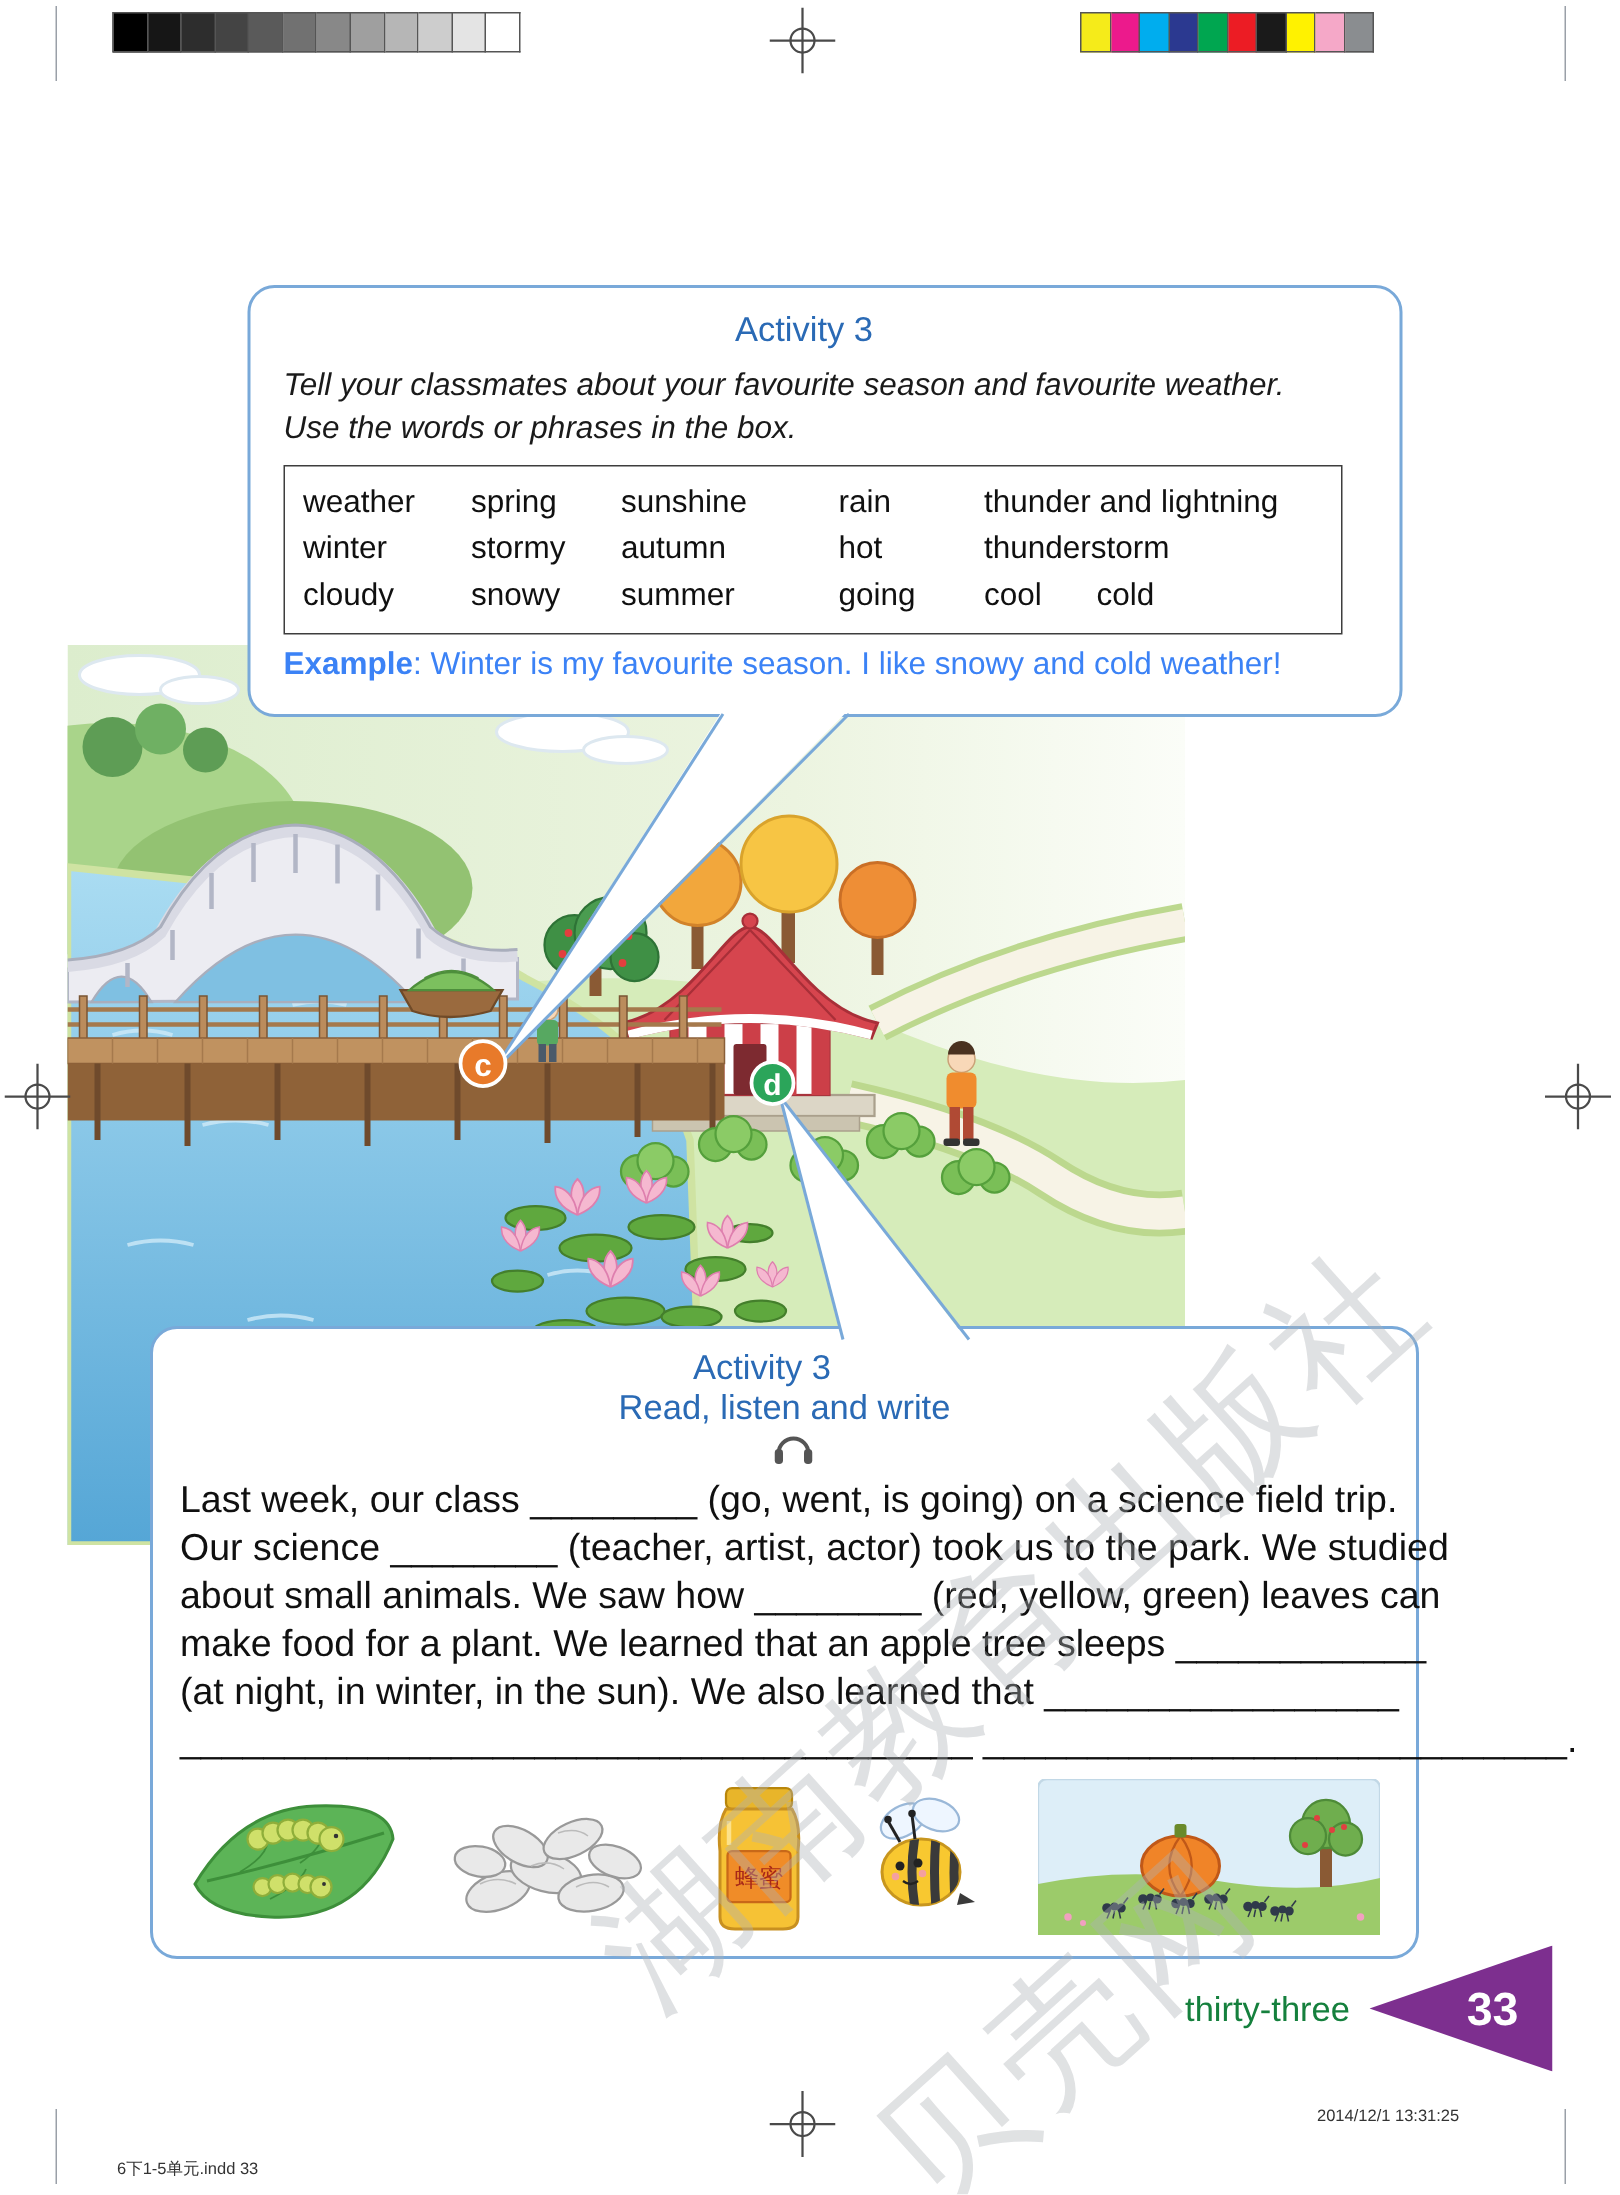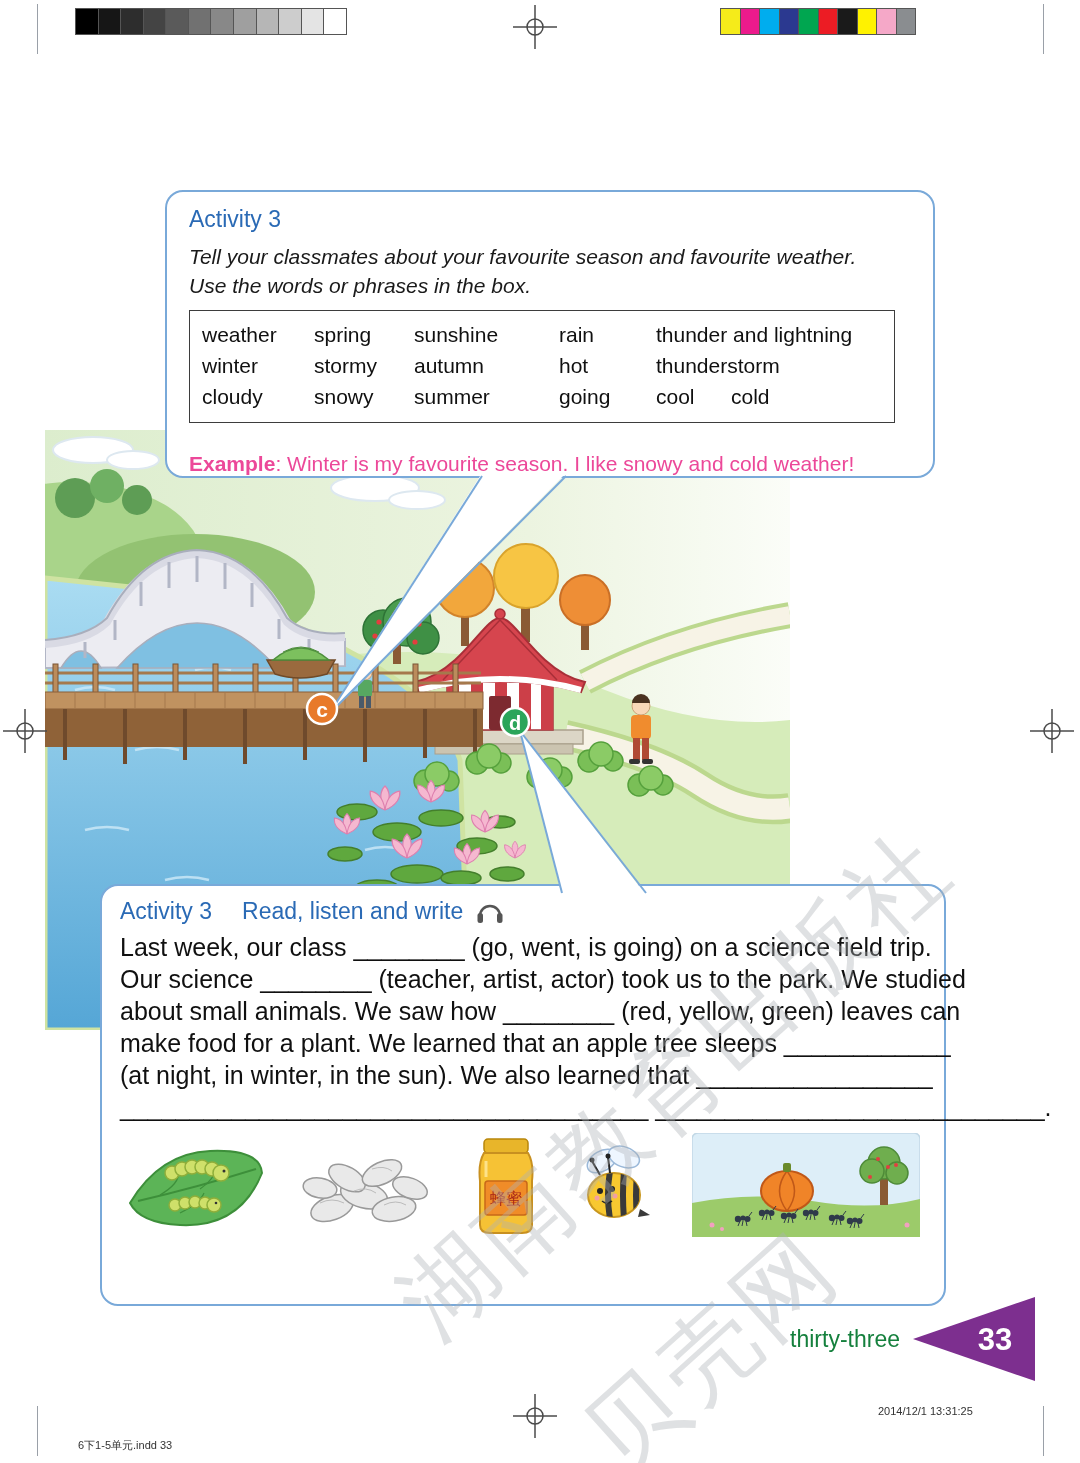--- a/index.html
+++ b/index.html
@@ -17,29 +17,29 @@
   .cross{position:absolute;z-index:4;}
   .cornerline{position:absolute;background:#9aa0a8;z-index:4;}
 
   
   .scene{position:absolute;left:45px;top:430px;z-index:1;}
 
   
   .activity-box{position:absolute;background:#fff;border:2px solid #79a9d9;border-radius:18px;z-index:2;}
   .box3{left:165px;top:190px;width:770px;height:288px;padding:14px 20px 0 22px;}
   .box4{left:100px;top:884px;width:846px;height:422px;padding:12px 18px 0 18px;}
-  .act-head{color:#2a6ab5;font-size:23px;display:flex;align-items:center;}
+  .act-head{color:#2a6ab5;font-size:23px;display:flex;align-items:center;flex-direction:column;}
   .act-label{margin-right:30px;}
   .hp{margin-left:12px;}
   .instr{font-style:italic;font-size:21px;line-height:29px;color:#1a1a1a;margin-top:9px;}
   .instr div{white-space:nowrap;}
   .wordbox{border:1px solid #3d3d3d;font-size:21px;color:#101010;padding:8px 10px 10px 12px;margin-top:10px;width:706px;}
   .wrow{display:flex;line-height:31px;}
   .c1{width:112px;}.c2{width:100px;}.c3{width:145px;}.c4{width:97px;}.c5{width:75px;}
-  .example{font-size:21px;margin-top:29px;color:#ec4899;}
+  .example{font-size:21px;margin-top:8px;color:#3b82f6;}
   .example b{font-weight:bold;}
   .report{font-size:25px;line-height:32px;color:#101010;margin-top:6px;}
   .report div{white-space:nowrap;}
   .pics{display:flex;align-items:flex-end;margin-top:8px;height:106px;text-align:right;}
 
   
   .overlay{position:absolute;left:0;top:0;z-index:3;pointer-events:none;}
 
   
   .pnum-word{position:absolute;left:690px;top:1326px;width:210px;text-align:right;font-size:23px;color:#15803d;z-index:4;}

